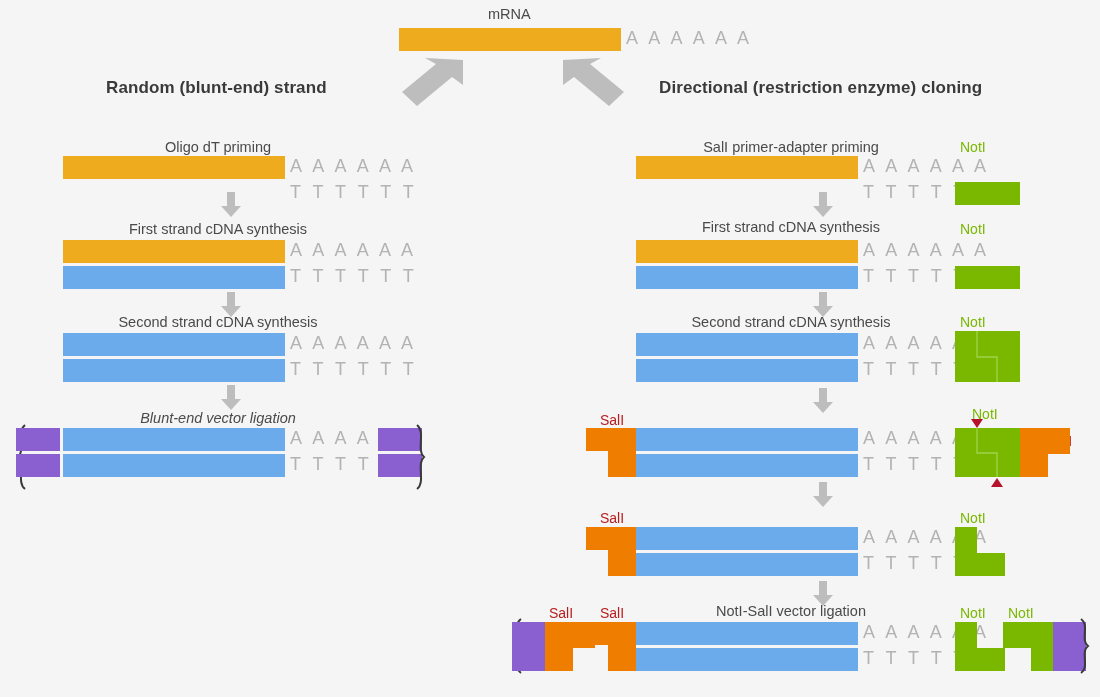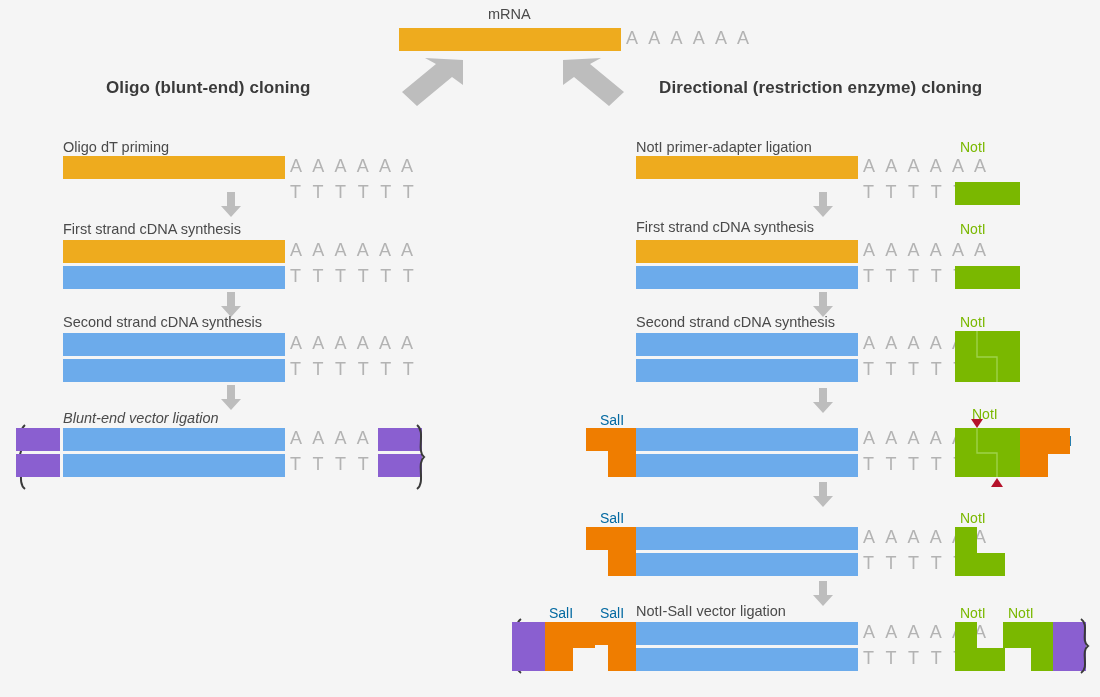--- a/index.html
+++ b/index.html
@@ -13,30 +13,30 @@
 
   
   .col-title{
     position:absolute;
     font-size:17px;font-weight:bold;color:#3a3a3a;
     white-space:nowrap;letter-spacing:.1px;
   }
   .step-label{
     position:absolute;
     font-size:14.5px;color:#4a4a4a;
-    white-space:nowrap;text-align:left;
+    white-space:nowrap;text-align:center;
   }
   .mrna-label{
     position:absolute;font-size:14.5px;color:#4a4a4a;white-space:nowrap;
   }
   .enz-label{
     position:absolute;font-size:14px;white-space:nowrap;
   }
   .enz-green{color:#7ab800;}
-  .enz-orange{color:#0369a1;}
+  .enz-orange{color:#b91c1c;}
   .seq{
     position:absolute;
     font-size:18px;color:#b3b3b3;letter-spacing:3.6px;
     white-space:nowrap;font-weight:normal;
   }
 
   
   .bar{position:absolute;}
   .amber{background:#eeab1e;}
   .blue{background:#6cabeb;}
@@ -68,21 +68,21 @@
     <svg width="80" height="55" viewBox="0 0 80 55">
       <polygon points="73,2 73,27 62,19 27,48 12,34 46,6 35,0" fill="#bdbdbd" transform="translate(0,0)"></polygon>
     </svg>
   </div>
   <div class="arrow-diag" style="left:556px;top:58px;">
     <svg width="80" height="55" viewBox="0 0 80 55">
       <polygon points="7,2 7,27 18,19 53,48 68,34 34,6 45,0" fill="#bdbdbd"></polygon>
     </svg>
   </div>
 
-  <div class="col-title" style="left:106px;top:78px;">Oligo (blunt-end) cloning</div>
+  <div class="col-title" style="left:106px;top:78px;">Random (blunt-end) strand</div>
 
   <div class="step-label" style="left:63px;top:139px;width:310px;">Oligo dT priming</div>
   <div class="bar amber" style="left:63px;top:156px;width:222px;height:23px;"></div>
   <div class="seq" style="left:290px;top:156px;">A A A A A A</div>
   <div class="seq" style="left:290px;top:182px;">T T T T T T</div>
 
   <div class="arrow-down" style="left:220px;top:192px;">
     <svg width="22" height="26" viewBox="0 0 22 26">
         <polygon points="7,0 15,0 15,14 21,14 11,25 1,14 7,14" fill="#bdbdbd"></polygon>
       </svg>
@@ -130,21 +130,21 @@
   <div class="bar purple" style="left:378px;top:428px;width:44px;height:23px;"></div>
   <div class="bar purple" style="left:378px;top:454px;width:44px;height:23px;"></div>
   <div class="marker" style="left:414px;top:424px;">
     <svg width="16" height="66" viewBox="0 0 16 66">
       <path d="M3 1 C12 8, 2 26, 10 33 C2 40, 12 58, 3 65" fill="none" stroke="#3a3a3a" stroke-width="2"></path>
     </svg>
   </div>
 
   <div class="col-title" style="left:646px;top:78px;margin-left:13px;">Directional (restriction enzyme) cloning</div>
 
-  <div class="step-label" style="left:636px;top:139px;width:310px;">NotI primer-adapter ligation</div>
+  <div class="step-label" style="left:636px;top:139px;width:310px;">SalI primer-adapter priming</div>
   <div class="enz-label enz-green" style="left:960px;top:139px;">NotI</div>
   <div class="bar amber" style="left:636px;top:156px;width:222px;height:23px;"></div>
   <div class="seq" style="left:863px;top:156px;">A A A A A A</div>
   <div class="seq" style="left:863px;top:182px;">T T T T T T</div>
   <div class="bar green" style="left:955px;top:182px;width:65px;height:23px;"></div>
 
   <div class="arrow-down" style="left:812px;top:192px;">
     <svg width="22" height="26" viewBox="0 0 22 26">
         <polygon points="7,0 15,0 15,14 21,14 11,25 1,14 7,14" fill="#bdbdbd"></polygon>
       </svg>

